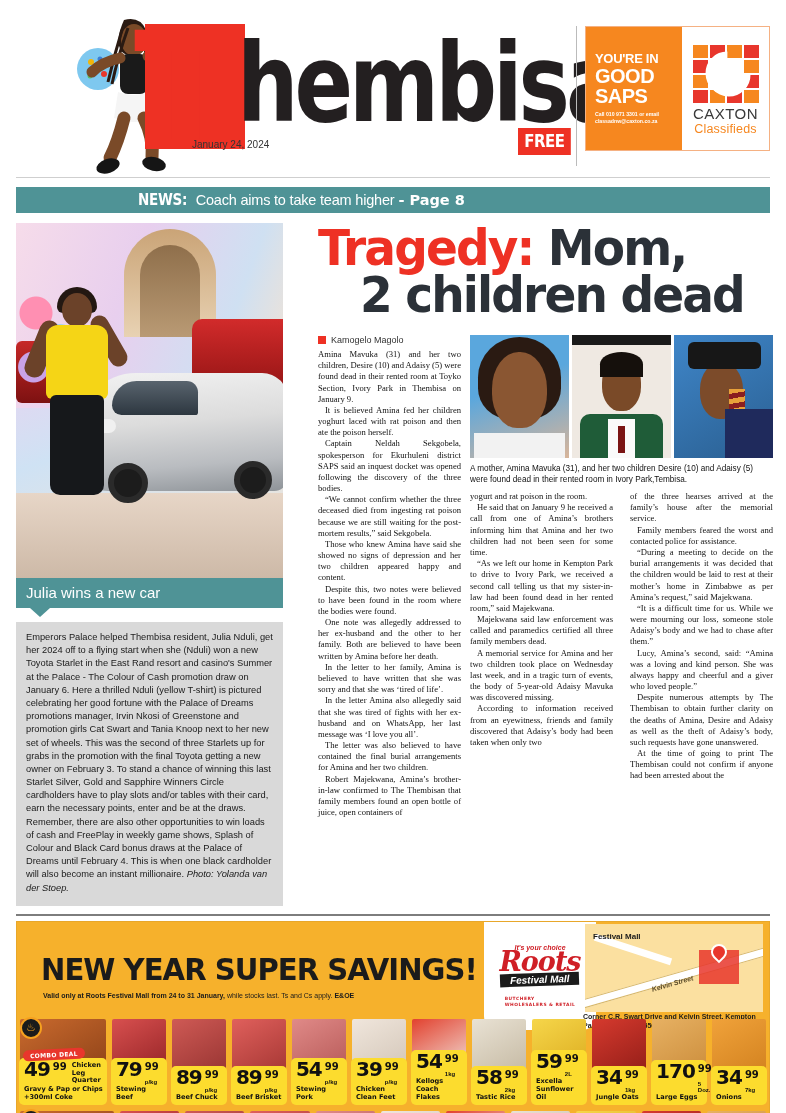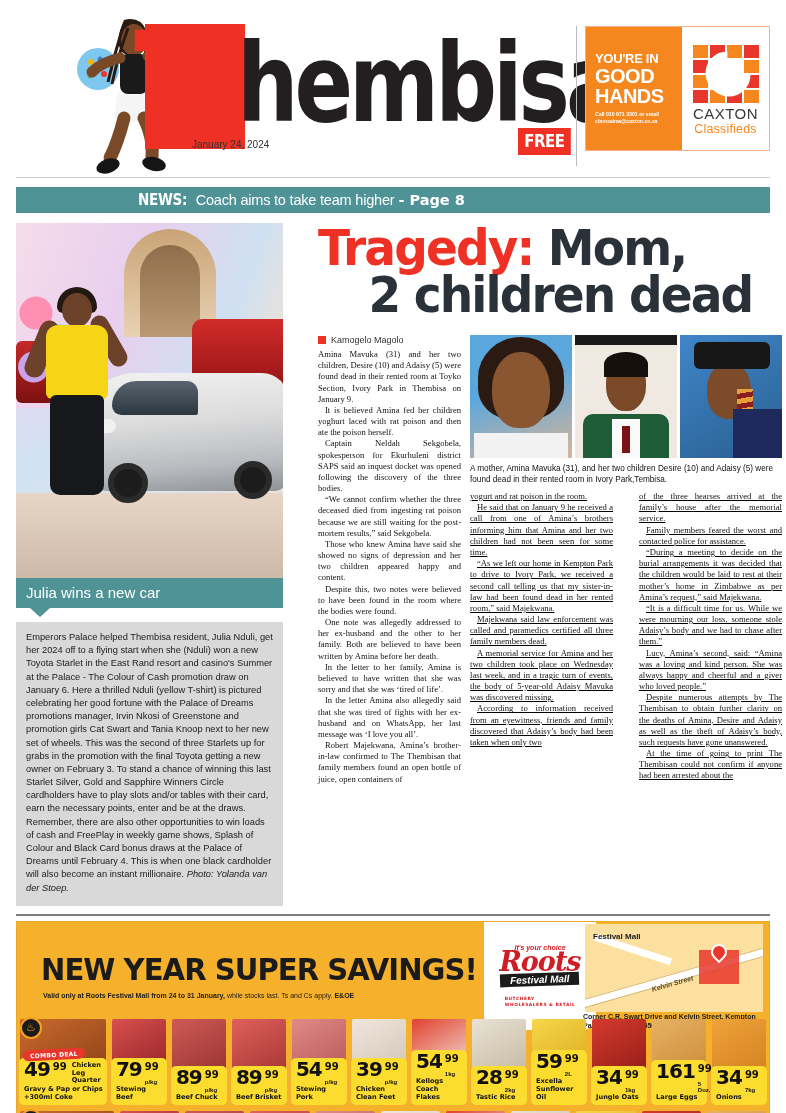--- a/index.html
+++ b/index.html
@@ -202,21 +202,21 @@
   .f3cap { position:absolute; left:14%; top:6%; width:74%; height:22%;
     background:#171717; border-radius:6px; }
   .f3sash { position:absolute; left:56%; top:44%; width:16%; height:52%;
     background:repeating-linear-gradient(170deg,#e8a13a 0 5px,#8a1f1f 5px 10px); }
   .f3book { position:absolute; left:52%; bottom:0; width:48%; height:40%;
     background:#1f2a5c; }
   .photo-caption {
     font-family:"Liberation Sans", sans-serif;
     font-size:8.2px; line-height:1.35; color:#111; margin-top:5px; margin-bottom:6px;
   }
-  .art-wide { display:flex; gap:26px;text-decoration:underline; }
+  .art-wide { display:flex; gap:17px; }
   .art-wide .art-col { width:143px; }
 
   .bottom-rule { margin:8px 16px 0 16px; border-top:2px solid #7d7d7d; }
 
   
   .roots-ad {
     margin:5px 16px 0 16px; background:#f6b12c; position:relative;
     height:280px; overflow:hidden; border:1px solid #e8a72a;
   }
   .ra-top { position:relative; height:95px; }
@@ -369,21 +369,21 @@
       <div class="mast-date">January 24, 2024</div>
       <div class="free-badge">FREE</div>
     </div>
 
     <div class="mast-divider"></div>
 
     <div class="caxton">
       <div class="cax-left">
         <div class="cax-l1">YOU'RE IN</div>
         <div class="cax-l2">GOOD</div>
-        <div class="cax-l3">HANDS</div>
+        <div class="cax-l3">SAPS</div>
         <div class="cax-small">Call 010 971 3301 or email classadnw@caxton.co.za</div>
       </div>
       <div class="cax-right">
         <div class="cax-logo">
           <div class="cg" style="left:0;top:0;background:#f6871f"></div>
           <div class="cg" style="left:17px;top:0;background:#e8362c"></div>
           <div class="cg" style="left:34px;top:0;background:#f6871f"></div>
           <div class="cg" style="left:51px;top:0;background:#e8362c"></div>
           <div class="cg" style="left:0;top:15px;background:#e8362c"></div>
           <div class="cg" style="left:51px;top:15px;background:#f6871f"></div>
@@ -461,20 +461,21 @@
           <div id="col1-body">
               <div class="art-p first">Amina Mavuka (31) and her two children, Desire (10) and Adaisy (5) were found dead in their rented room at Toyko Section, Ivory Park in Thembisa on January 9.</div>
               <div class="art-p">It is believed Amina fed her children yoghurt laced with rat poison and then ate the poison herself.</div>
               <div class="art-p">Captain Neldah Sekgobela, spokesperson for Ekurhuleni district SAPS said an inquest docket was opened following the discovery of the three bodies.</div>
               <div class="art-p">“We cannot confirm whether the three deceased died from ingesting rat poison because we are still waiting for the post-mortem results,” said Sekgobela.</div>
               <div class="art-p">Those who knew Amina have said she showed no signs of depression and her two children appeared happy and content.</div>
               <div class="art-p">Despite this, two notes were believed to have been found in the room where the bodies were found.</div>
               <div class="art-p">One note was allegedly addressed to her ex-husband and the other to her family. Both are believed to have been written by Amina before her death.</div>
               <div class="art-p">In the letter to her family, Amina is believed to have written that she was sorry and that she was ‘tired of life’.</div>
               <div class="art-p">In the letter Amina also allegedly said that she was tired of fights with her ex-husband and on WhatsApp, her last message was ‘I love you all’.</div>
+              <div class="art-p">The letter was also believed to have contained the final burial arrangements for Amina and her two children.</div>
               <div class="art-p">Robert Majekwana, Amina’s brother-in-law confirmed to The Thembisan that family members found an open bottle of juice, open containers of</div>
             </div>
         </div>
 
         <div style="flex:1;">
           <div class="photos-row">
             <div class="ph ph1">
               <div class="f1hair"></div>
                 <div class="face f1"></div>
                 <div class="f1body"></div>
@@ -625,21 +626,21 @@
               <span class="tag-price">54</span>
               <span><span class="tag-cents">99</span><span class="tag-unit">1kg</span></span>
             </div>
             <div class="tag-name">Kellogs Coach Flakes</div>
           </div>
         </div>
         <div class="prod">
           <div class="prod-img" style="background: linear-gradient(150deg, rgb(233, 226, 212), rgb(194, 182, 159));"></div>
           <div class="tag">
             <div class="tag-row">
-              <span class="tag-price">28</span>
+              <span class="tag-price">58</span>
               <span><span class="tag-cents">99</span><span class="tag-unit">2kg</span></span>
             </div>
             <div class="tag-name">Tastic Rice</div>
           </div>
         </div>
         <div class="prod">
           <div class="prod-img" style="background: linear-gradient(150deg, rgb(246, 214, 74), rgb(217, 168, 27));"></div>
           <div class="tag">
             <div class="tag-row">
               <span class="tag-price">59</span>
@@ -655,21 +656,21 @@
               <span class="tag-price">34</span>
               <span><span class="tag-cents">99</span><span class="tag-unit">1kg</span></span>
             </div>
             <div class="tag-name">Jungle Oats</div>
           </div>
         </div>
         <div class="prod">
           <div class="prod-img" style="background: linear-gradient(150deg, rgb(231, 177, 99), rgb(201, 138, 56));"></div>
           <div class="tag">
             <div class="tag-row">
-              <span class="tag-price">161</span>
+              <span class="tag-price">170</span>
               <span><span class="tag-cents">99</span><span class="tag-unit">5 Doz.</span></span>
             </div>
             <div class="tag-name">Large Eggs</div>
           </div>
         </div>
         <div class="prod">
           <div class="prod-img" style="background: linear-gradient(150deg, rgb(240, 162, 58), rgb(208, 127, 29));"></div>
           <div class="tag">
             <div class="tag-row">
               <span class="tag-price">34</span>

